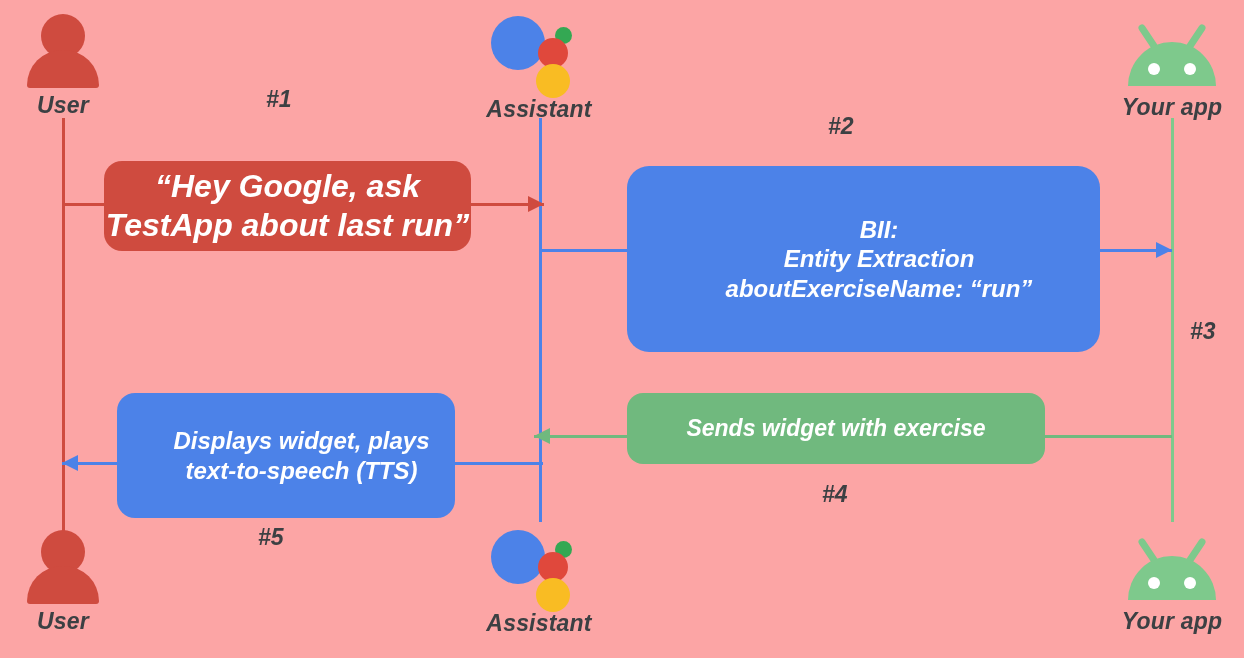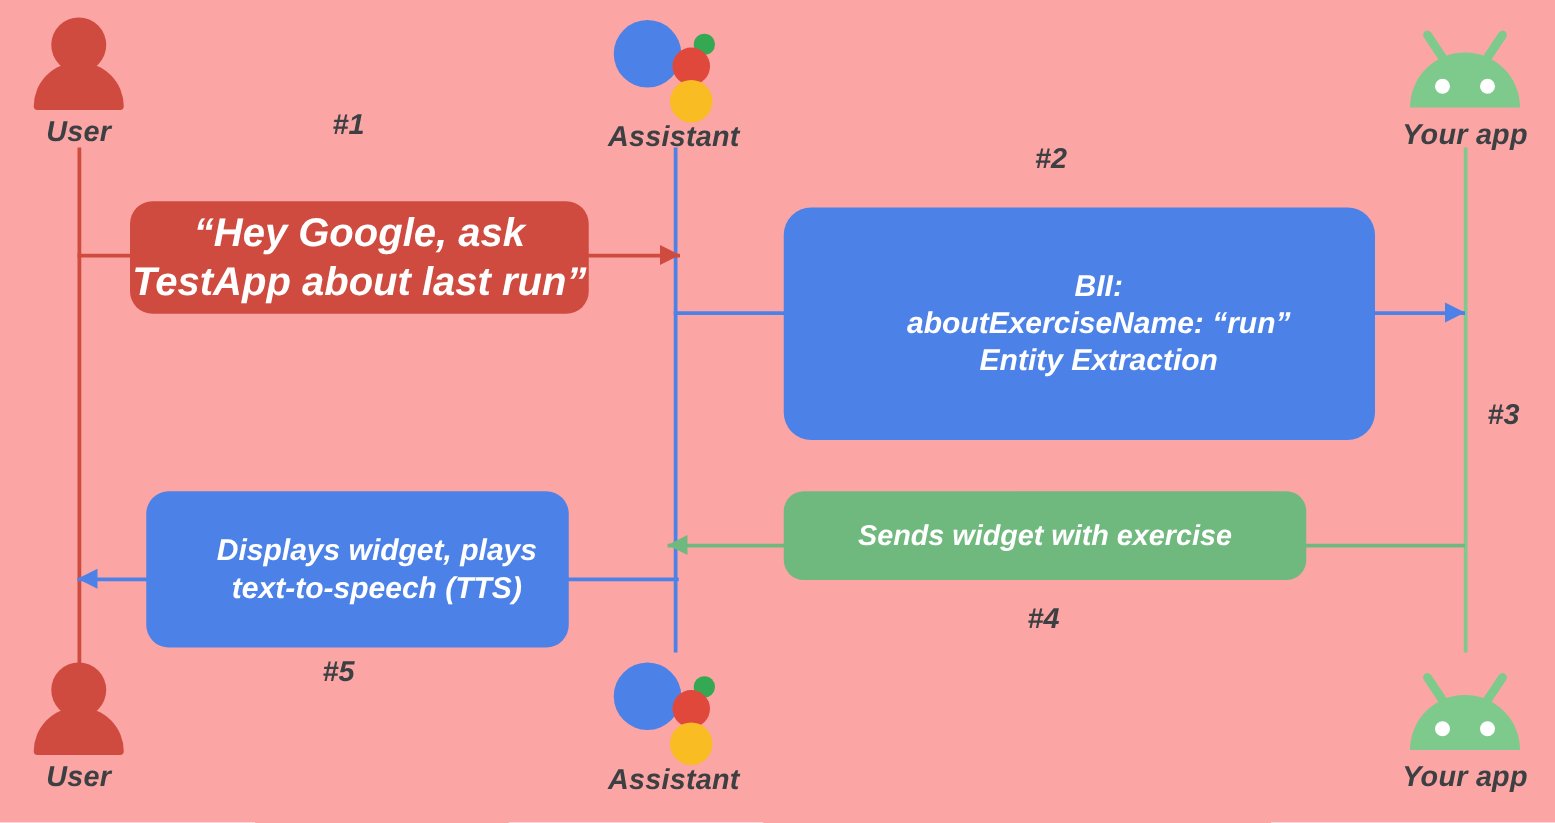--- a/index.html
+++ b/index.html
@@ -99,22 +99,22 @@
   </div>
 
   <div class="steplabel" style="left:828px;top:113px;">#2</div>
   <div class="arrow right a-blue" style="left:539px;top:249px;width:633px;">
     <div class="shaft"></div>
     <div class="head"></div>
   </div>
   <div class="msgbox msg-blue" style="left:627px;top:166px;width:473px;height:186px;font-size:24px;border-radius:22px;">
     <div>
       <div>BII:</div>
+      <div>Entity Extraction</div>
       <div>aboutExerciseName: “run”</div>
-      <div>Entity Extraction</div>
     </div>
   </div>
 
   <div class="steplabel" style="left:1190px;top:318px;">#3</div>
 
   <div class="arrow left a-green" style="left:534px;top:435px;width:638px;">
     <div class="shaft"></div>
     <div class="head"></div>
   </div>
   <div class="msgbox msg-green" style="left:627px;top:393px;width:418px;height:71px;font-size:23px;border-radius:16px;">

